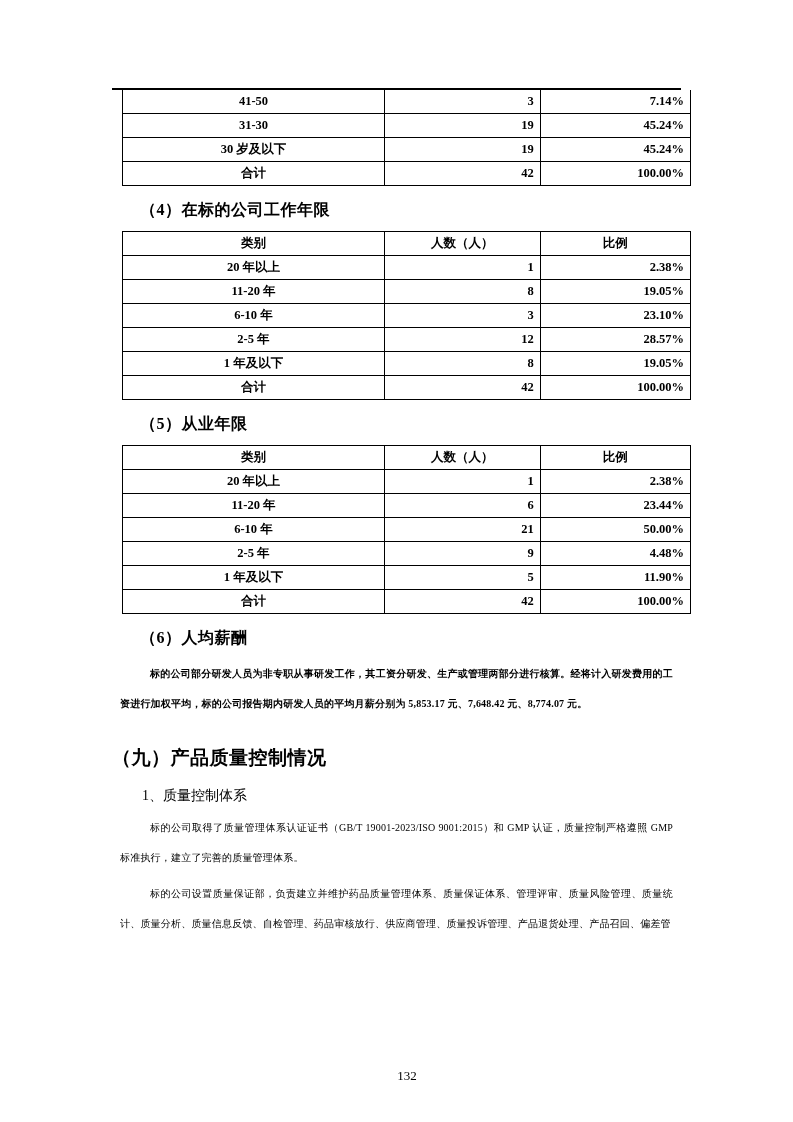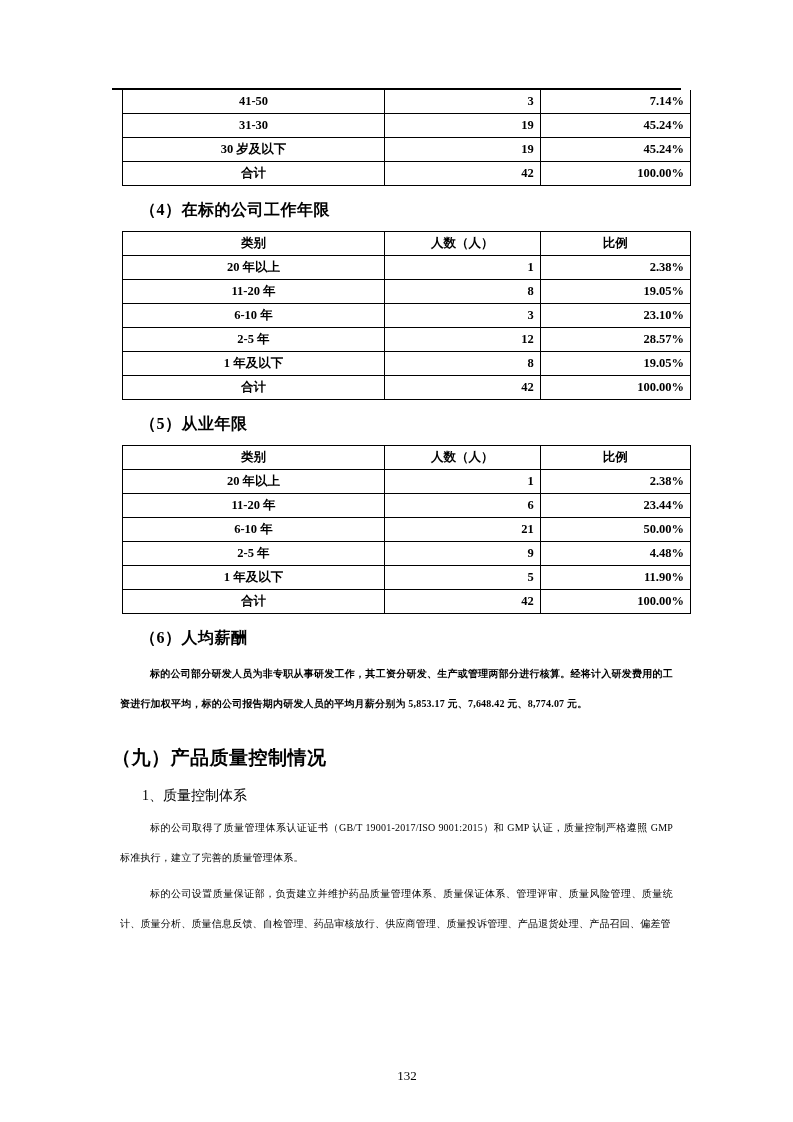--- a/index.html
+++ b/index.html
@@ -207,18 +207,18 @@
   </table>
 
   <h3 class="heading-sub">（6）人均薪酬</h3>
 
   <p class="body-text bold">标的公司部分研发人员为非专职从事研发工作，其工资分研发、生产或管理两部分进行核算。经将计入研发费用的工资进行加权平均，标的公司报告期内研发人员的平均月薪分别为 5,853.17 元、7,648.42 元、8,774.07 元。</p>
 
   <h2 class="heading-big">（九）产品质量控制情况</h2>
 
   <div class="heading-num">1、质量控制体系</div>
 
-  <p class="body-text">标的公司取得了质量管理体系认证证书（GB/T 19001-2017/ISO 9001:2015）和 GMP 认证，质量控制严格遵照 GMP 标准执行，建立了完善的质量管理体系。</p>
+  <p class="body-text">标的公司取得了质量管理体系认证证书（GB/T 19001-2023/ISO 9001:2015）和 GMP 认证，质量控制严格遵照 GMP 标准执行，建立了完善的质量管理体系。</p>
 
   <p class="body-text">标的公司设置质量保证部，负责建立并维护药品质量管理体系、质量保证体系、管理评审、质量风险管理、质量统计、质量分析、质量信息反馈、自检管理、药品审核放行、供应商管理、质量投诉管理、产品退货处理、产品召回、偏差管</p>
 
   <div class="page-number">132</div>
 </div>
 
 </body></html>

